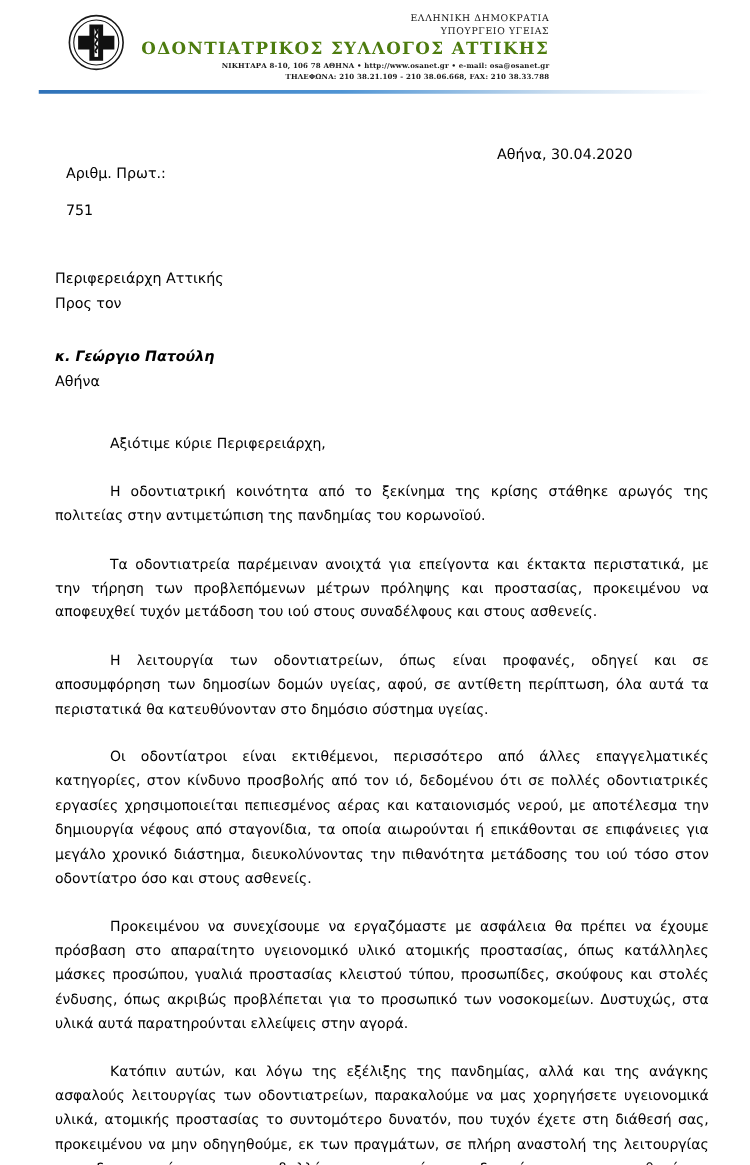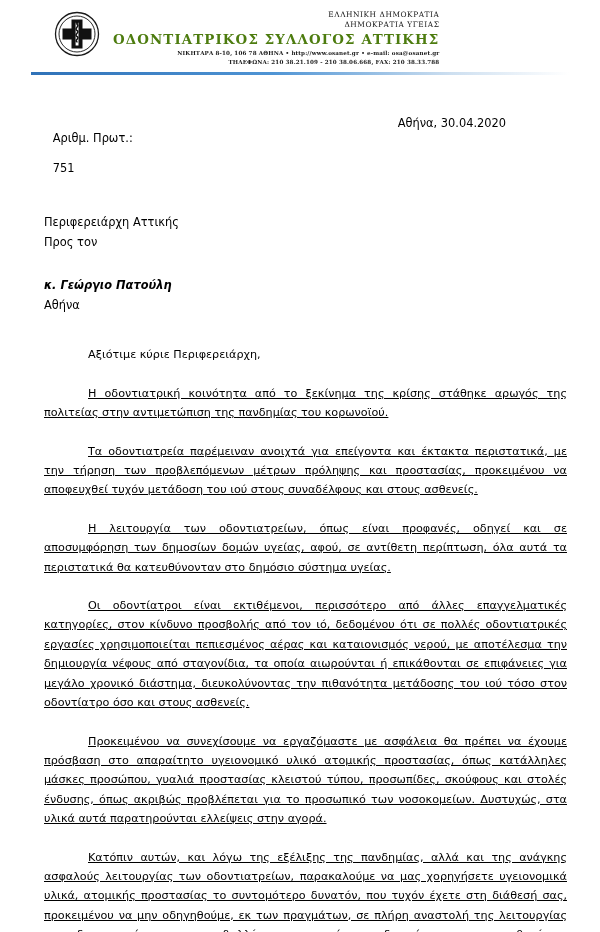--- a/index.html
+++ b/index.html
@@ -111,21 +111,20 @@
     line-height: 19.4px;
   }
   .salutation {
     text-indent: 44px;
     margin: 0 0 19px 0;
   }
   .para {
     margin: 0 0 19px 0;
     text-align: justify;
     text-indent: 44px;
-    text-decoration: underline;
   }
   .para:last-child { margin-bottom: 0; }
 
   
   .sig-head {
     margin-top: 21px;
     text-align: left;
     font-size: 11.2px;
     letter-spacing: 0.1px;
     padding-left: 20px;
@@ -142,21 +141,21 @@
         <circle cx="24" cy="24" r="21.5" fill="#ffffff" stroke="#1a1a1a" stroke-width="1.3"></circle>
         <circle cx="24" cy="24" r="18" fill="#ffffff" stroke="#111111" stroke-width="0.9"></circle>
         <path d="M18.5 9.5 h11 v9 h9 v11 h-9 v9 h-11 v-9 h-9 v-11 h9 z" fill="#111111"></path>
         <rect x="22.6" y="12.5" width="2.9" height="23" fill="#ffffff"></rect>
         <path d="M24 14.5 c3.2 1.2 -3.4 4.2 0 6 c3.2 1.6 -3.4 4.2 0 6 c3.2 1.6 -3 3.8 0 5.4" fill="none" stroke="#111111" stroke-width="1.5" stroke-linecap="round"></path>
         <circle cx="24" cy="12.6" r="1.5" fill="#111111"></circle>
       </svg>
     </div>
     <div class="org-block">
       <div class="org-line-1">ΕΛΛΗΝΙΚΗ ΔΗΜΟΚΡΑΤΙΑ</div>
-      <div class="org-line-2">ΔΗΜΟΚΡΑΤΙΑ ΥΓΕΙΑΣ</div>
+      <div class="org-line-2">ΥΠΟΥΡΓΕΙΟ ΥΓΕΙΑΣ</div>
       <div class="org-title">ΟΔΟΝΤΙΑΤΡΙΚΟΣ  ΣΥΛΛΟΓΟΣ  ΑΤΤΙΚΗΣ</div>
       <div class="org-contact">ΝΙΚΗΤΑΡΑ 8-10, 106 78 ΑΘΗΝΑ • http://www.osanet.gr • e-mail: osa@osanet.gr</div>
       <div class="org-contact">ΤΗΛΕΦΩΝΑ: 210 38.21.109 - 210 38.06.668,  FAX: 210 38.33.788</div>
     </div>
   </div>
 
   <div class="rule"></div>
 
   <div class="meta-row">
     <div class="meta-left">

